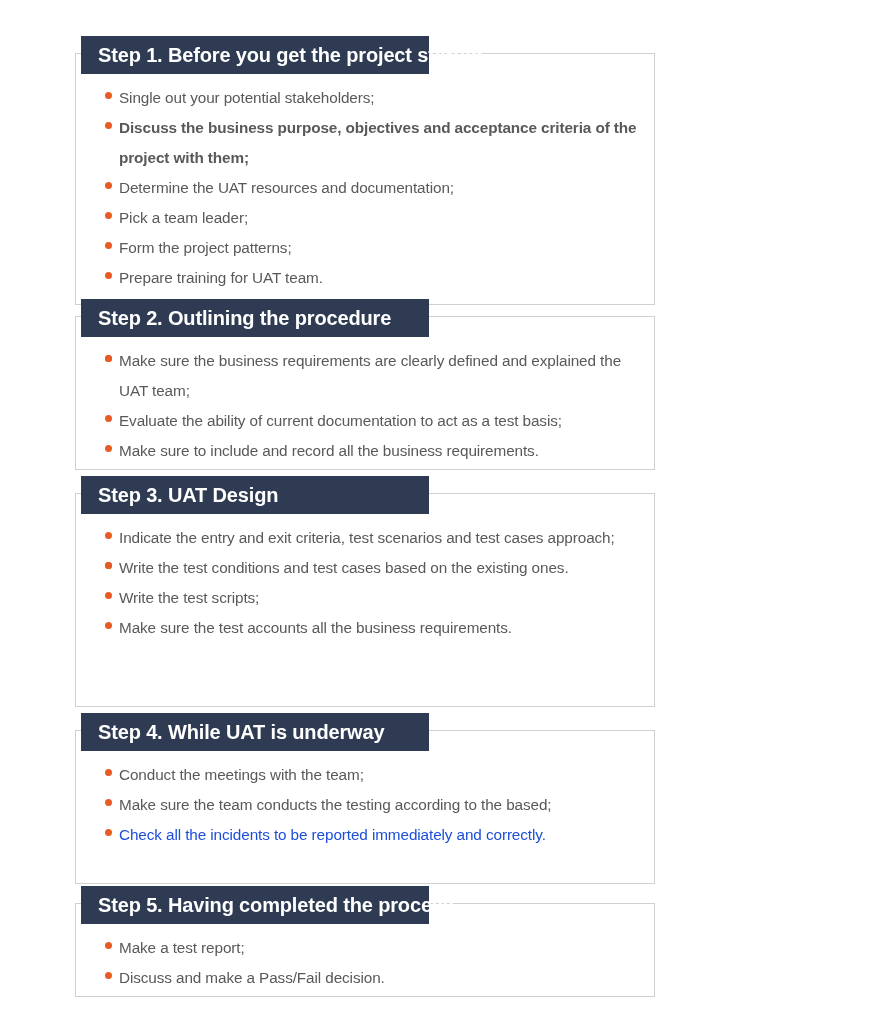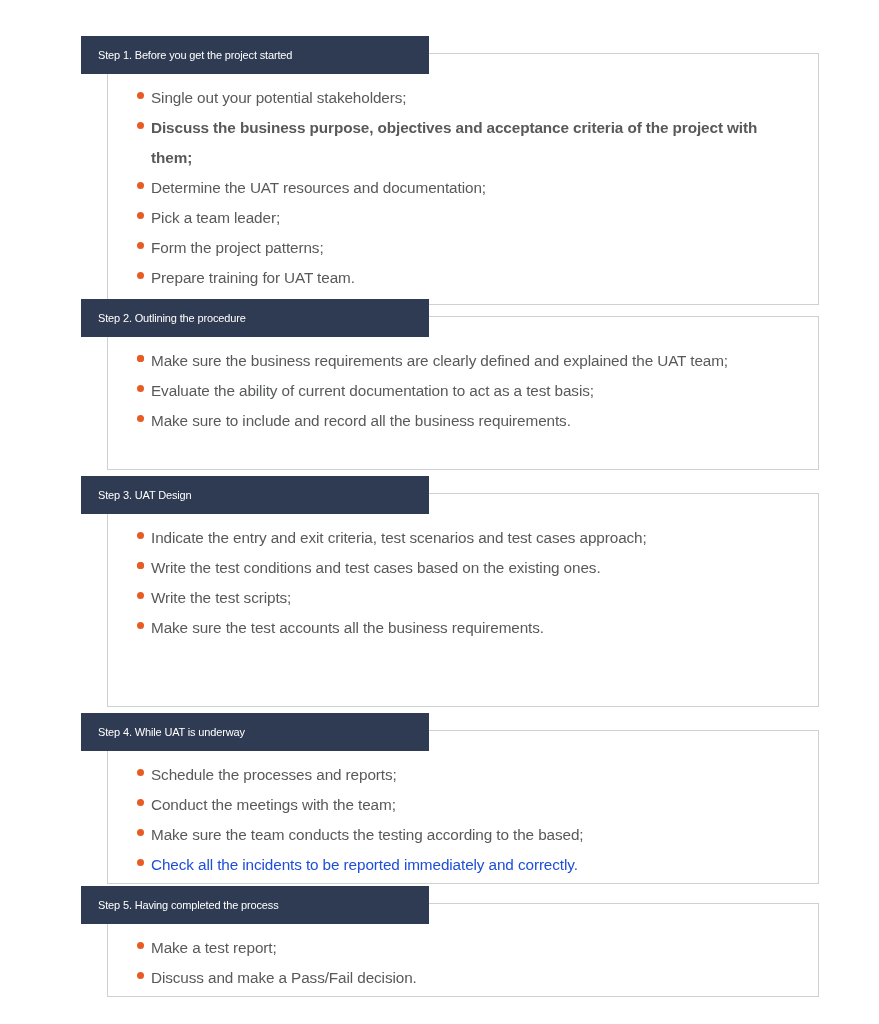--- a/index.html
+++ b/index.html
@@ -26,45 +26,44 @@
     left: 75px;
     width: 712px;          
     box-sizing: border-box;
   }
 
   
   .step-panel {
     position: absolute;
     left: 0;
     top: 17px;             
-    width: 712px;
+    width: 580px;
     box-sizing: border-box;
     border: 1px solid #cfd0d2;
     background: #ffffff;
-    margin-left: 32px;
   }
 
   .step-header {
     position: absolute;
     left: 6px;
     top: 0;
     width: 348px;
     height: 38px;
     background: #2f3b52;
     z-index: 3;
     display: flex;
     align-items: center;
     padding-left: 17px;
     box-sizing: border-box;
   }
 
   .step-header-label {
     color: #ffffff;
-    font-size: 11px;
-    font-weight: normal;
+    font-size: 20px;
+    font-weight: bold;
     letter-spacing: -0.15px;
     white-space: nowrap;
     line-height: 1;
   }
 
   .step-items {
     position: relative;
     z-index: 1;
     list-style: none;
     margin: 0;
@@ -189,24 +188,20 @@
       </div>
       <div class="step-header" style="background: rgb(47, 59, 82);">
         <span class="step-header-label" style="color: rgb(255, 255, 255);">Step 3. UAT Design</span>
       </div>
     </div>
     <div class="step-block" style="top: 713px;">
       <div class="step-panel" style="height: 154px; border-color: rgb(207, 208, 210);">
         <ul class="step-items" style="padding-top: 29px;">
           <li class="step-item">
             <span class="bullet" style="background: rgb(231, 91, 36);"></span>
-            <span class="item-text" style="color: rgb(88, 89, 91);">Schedule the processes and reports;</span>
-          </li>
-          <li class="step-item">
-            <span class="bullet" style="background: rgb(231, 91, 36);"></span>
             <span class="item-text" style="color: rgb(88, 89, 91);">Conduct the meetings with the team;</span>
           </li>
           <li class="step-item">
             <span class="bullet" style="background: rgb(231, 91, 36);"></span>
             <span class="item-text" style="color: rgb(88, 89, 91);">Make sure the team conducts the testing according to the based;</span>
           </li>
           <li class="step-item">
             <span class="bullet" style="background: rgb(231, 91, 36);"></span>
             <span class="item-text" style="color: #1d4ed8;">Check all the incidents to be reported immediately and correctly.</span>
           </li>

